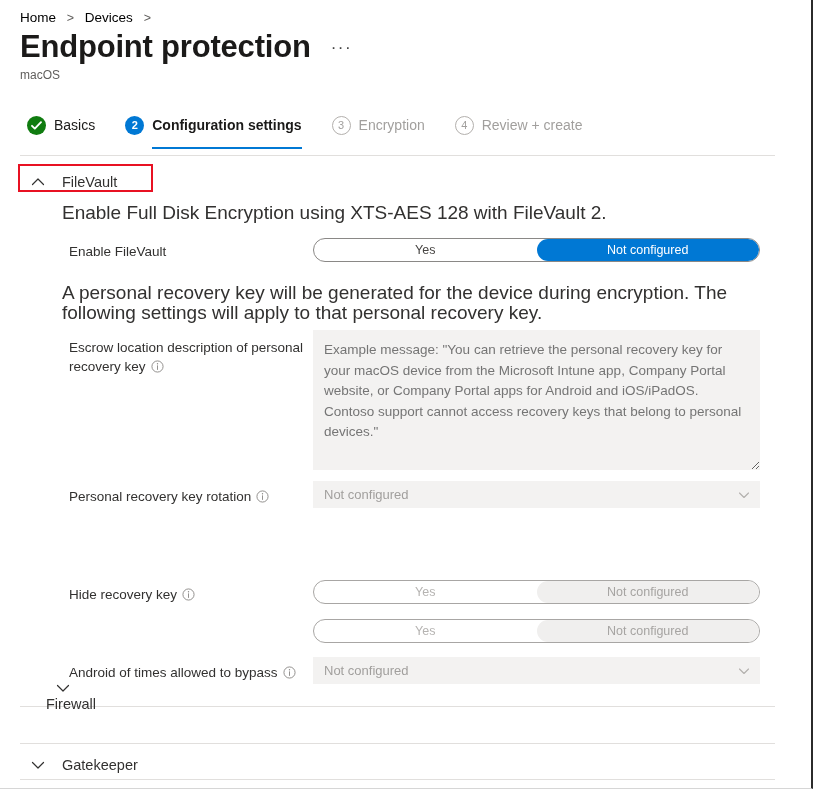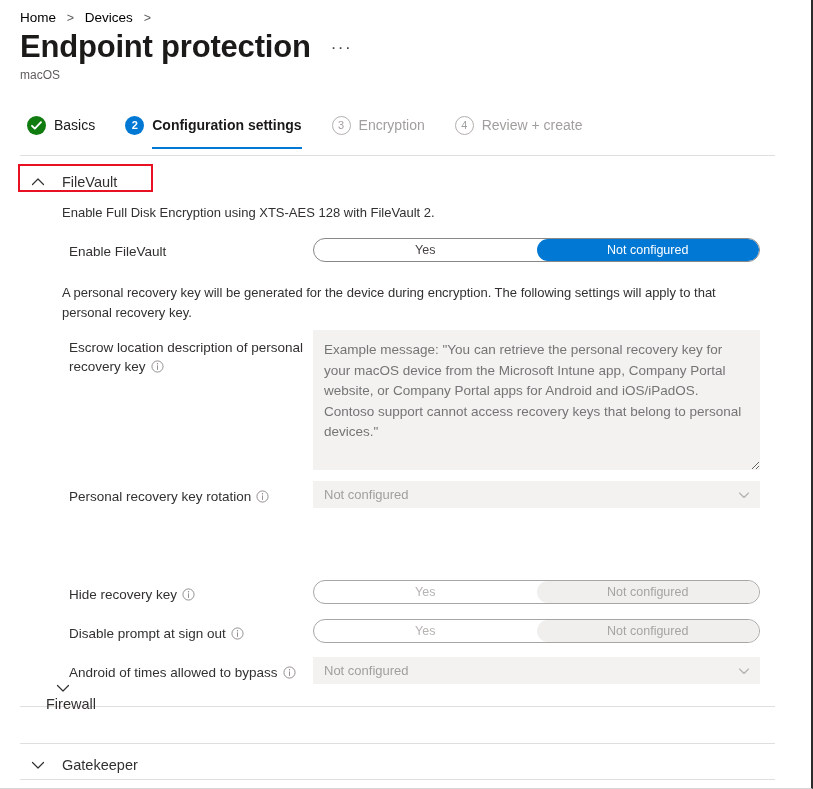--- a/index.html
+++ b/index.html
@@ -178,21 +178,21 @@
     height: 28px;
     border: 2px solid #e81123;
     box-sizing: border-box;
     pointer-events: none;
   }
 
   
   .desc {
     position: absolute;
     left: 62px;
-    font-size: 13px;
+    font-size: 19px;
     line-height: 20px;
     color: #323130;
   }
 
   
   .field-label {
     position: absolute;
     left: 62px;
     font-size: 13.5px;
     line-height: 19px;
@@ -386,27 +386,20 @@
           <circle cx="7" cy="7" r="6" fill="none" stroke="#8a8886" stroke-width="1"></circle>
           <circle cx="7" cy="4.1" r="0.75" fill="#8a8886"></circle>
           <path d="M7 6.2 V10.2" stroke="#8a8886" stroke-width="1" stroke-linecap="round"></path>
         </svg></span>
   </div>
   <div class="toggle disabled" style="top:580px;">
     <span class="half off">Yes</span>
     <span class="half on">Not configured</span>
   </div>
 
-  <div class="field-label" style="top:624px;">
-    <span>Disable prompt at sign out</span><span class="info-icon"><svg viewBox="0 0 14 14" width="13" height="13" aria-hidden="true">
-          <circle cx="7" cy="7" r="6" fill="none" stroke="#8a8886" stroke-width="1"></circle>
-          <circle cx="7" cy="4.1" r="0.75" fill="#8a8886"></circle>
-          <path d="M7 6.2 V10.2" stroke="#8a8886" stroke-width="1" stroke-linecap="round"></path>
-        </svg></span>
-  </div>
   <div class="toggle disabled" style="top:619px;">
     <span class="half off">Yes</span>
     <span class="half on">Not configured</span>
   </div>
 
   <div class="field-label" style="top:663px; width:250px;">
     <span>Android of times allowed to bypass</span><span class="info-icon"><svg viewBox="0 0 14 14" width="13" height="13" aria-hidden="true">
           <circle cx="7" cy="7" r="6" fill="none" stroke="#8a8886" stroke-width="1"></circle>
           <circle cx="7" cy="4.1" r="0.75" fill="#8a8886"></circle>
           <path d="M7 6.2 V10.2" stroke="#8a8886" stroke-width="1" stroke-linecap="round"></path>

